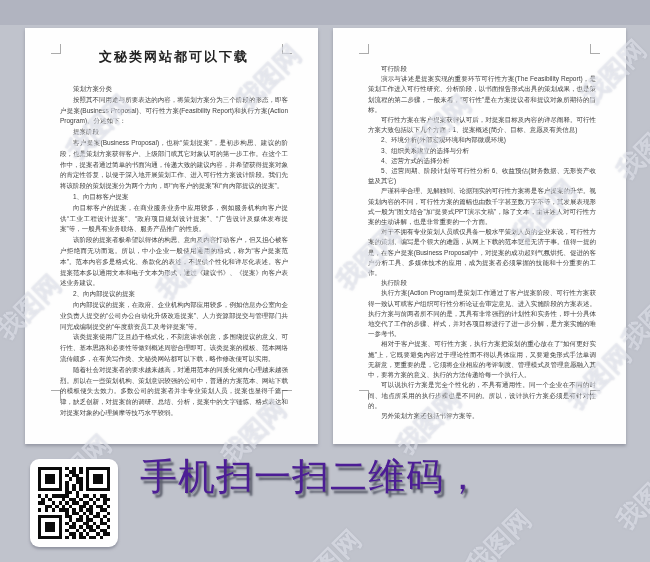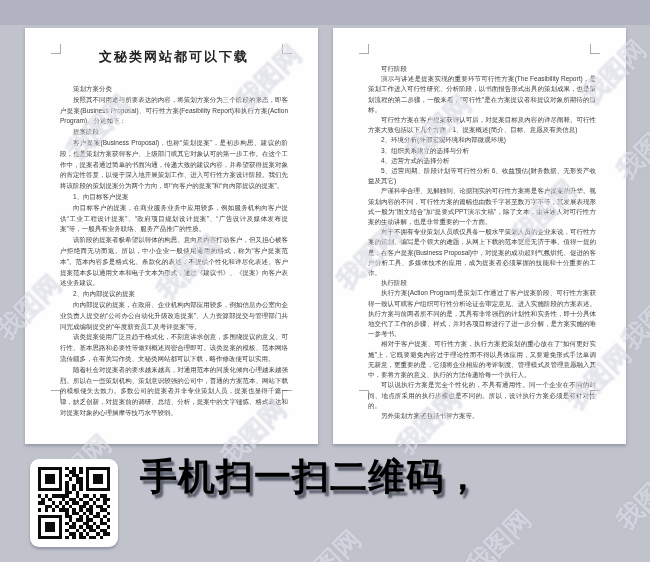--- a/index.html
+++ b/index.html
@@ -27,21 +27,21 @@
   .wm-layer{position:absolute;left:0;top:0;width:650px;height:562px;pointer-events:none;z-index:2;}
   .wm{position:absolute;transform:rotate(-45deg);font-size:26px;font-weight:bold;
       color:rgba(235,237,244,.55);text-shadow:0 0 2px rgba(150,155,172,.35);white-space:nowrap;}
   
   .qr-wrap{position:absolute;left:30px;top:459px;width:88px;height:88px;background:#fff;
            border-radius:9px;z-index:3;box-shadow:0 2px 3px rgba(110,113,128,.6);}
   .qr-grid{position:absolute;left:8px;top:8px;width:72px;height:72px;display:grid;
            grid-template-columns:repeat(21,1fr);grid-template-rows:repeat(21,1fr);}
   .qr-grid div{width:100%;height:100%;}
   .qr-grid div.on{background:#0b0b0b;}
-  .caption{position:absolute;z-index:3;font-size:37px;font-weight:bold;color:#000000;
+  .caption{position:absolute;z-index:3;font-size:37px;font-weight:normal;color:#4c1d95;
            letter-spacing:1px;line-height:1;white-space:nowrap;
            text-shadow:3px 4px 2px rgba(85,88,102,.95), 1px 1px 0 rgba(120,122,136,.6);}
   .caption.l1{left:140px;top:458px;}
   .caption.l2{left:281px;top:506px;}
 </style>
 </head>
 <body>
 
 <div class="canvas">
   <div class="top-band"></div>

